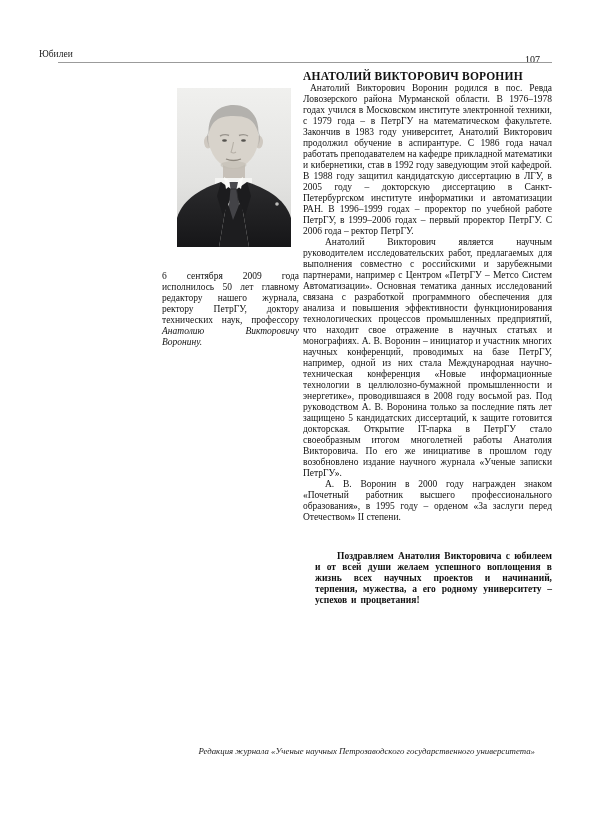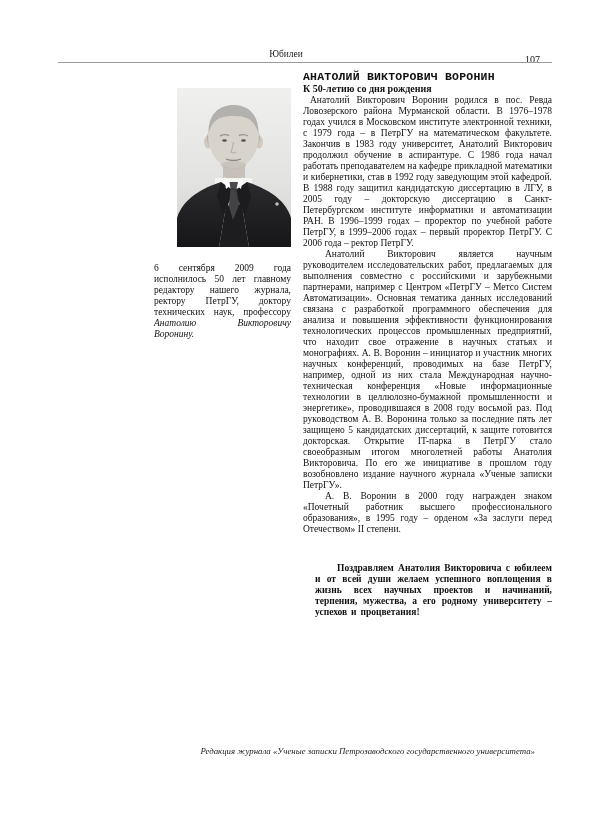--- a/index.html
+++ b/index.html
@@ -7,50 +7,49 @@
     position:relative;
     width:609px;height:820px;
     background:#ffffff;
     font-family:"Liberation Serif","DejaVu Serif",serif;
     color:#111111;
     overflow:hidden;
   }
   
   .rh-title{
     position:absolute;top:48px;left:39px;width:494px;
-    text-align:center;font-size:9.5px;line-height:12px;color:#222;
+    font-size:9.5px;line-height:12px;color:#222;
   }
   .rh-page{
     position:absolute;top:54px;right:69px;
     font-size:10px;font-weight:normal;line-height:12px;color:#111;
   }
   .rh-rule{
     position:absolute;top:62px;left:58px;width:494px;height:1px;
     background:#9b9b9b;
   }
   
   .photo{
     position:absolute;left:177px;top:88px;width:114px;height:159px;
     margin:0;padding:0;
   }
   .photo svg{display:block;width:114px;height:159px;}
   .caption{
     position:absolute;left:154px;top:263px;width:137px;
-    margin:0;font-size:9.5px;line-height:11px;
+    margin:8px;font-size:9.5px;line-height:11px;
     text-align:justify;hyphens:auto;
   }
   .caption em{font-style:italic;}
   
   .article{
     position:absolute;left:303px;top:70px;width:249px;
   }
   .article h1{
     margin:0;font-size:11.5px;line-height:13px;font-weight:bold;
     letter-spacing:0.2px;
-    font-family:Liberation Mono, monospace;
   }
   .article h2{
     margin:0;font-size:10px;line-height:12px;font-weight:bold;
   }
   .article .body{
     margin:0;font-size:9.5px;line-height:11px;
     text-align:justify;hyphens:auto;
   }
   .article .body.p-first{margin-top:0;text-indent:7px;}
   .article .body.p-next{text-indent:22px;}
@@ -130,22 +129,21 @@
       <circle cx="100" cy="116" r="1.8" fill="#bdbdbb"></circle>
 
       <path d="M42,159 L50,112 L56,132 L64,112 L72,159 Z" fill="#1d1d1f"></path>
     </svg>
   </figure>
 
   <p class="caption"><span>6 сентября 2009 года исполнилось 50 лет главному редактору нашего журнала, ректору ПетрГУ, доктору технических наук, профессору </span><em>Анатолию Викторовичу Воронину.</em></p>
 
   <div class="article">
     <h1>АНАТОЛИЙ ВИКТОРОВИЧ ВОРОНИН</h1>
-    <h2>К 50-летию со дня рождения</h2>
     <p class="body p-first">Анатолий Викторович Воронин родился в пос. Ревда Ловозерского района Мурманской области. В 1976–1978 годах учился в Московском институте электронной техники, с 1979 года – в ПетрГУ на математическом факультете. Закончив в 1983 году университет, Анатолий Викторович продолжил обучение в аспирантуре. С 1986 года начал работать преподавателем на кафедре прикладной математики и кибернетики, став в 1992 году заведующим этой кафедрой. В 1988 году защитил кандидатскую диссертацию в ЛГУ, в 2005 году – докторскую диссертацию в Санкт-Петербургском институте информатики и автоматизации РАН. В 1996–1999 годах – проректор по учебной работе ПетрГУ, в 1999–2006 годах – первый проректор ПетрГУ. С 2006 года – ректор ПетрГУ.</p>
     <p class="body p-next">Анатолий Викторович является научным руководителем исследовательских работ, предлагаемых для выполнения совместно с российскими и зарубежными партнерами, например с Центром «ПетрГУ – Метсо Систем Автоматизации». Основная тематика данных исследований связана с разработкой программного обеспечения для анализа и повышения эффективности функционирования технологических процессов промышленных предприятий, что находит свое отражение в научных статьях и монографиях. А. В. Воронин – инициатор и участник многих научных конференций, проводимых на базе ПетрГУ, например, одной из них стала Международная научно-техническая конференция «Новые информационные технологии в целлюлозно-бумажной промышленности и энергетике», проводившаяся в 2008 году восьмой раз. Под руководством А. В. Воронина только за последние пять лет защищено 5 кандидатских диссертаций, к защите готовится докторская. Открытие IT-парка в ПетрГУ стало своеобразным итогом многолетней работы Анатолия Викторовича. По его же инициативе в прошлом году возобновлено издание научного журнала «Ученые записки ПетрГУ».</p>
     <p class="body p-next">А. В. Воронин в 2000 году награжден знаком «Почетный работник высшего профессионального образования», в 1995 году – орденом «За заслуги перед Отечеством» II степени.</p>
     <p class="congrats">Поздравляем Анатолия Викторовича с юбилеем и от всей души желаем успешного воплощения в жизнь всех научных проектов и начинаний, терпения, мужества, а его родному университету – успехов и процветания!</p>
   </div>
 
-  <div class="footer">Редакция журнала «Ученые записки Петрозаводского государственного университета»</div>
+  <div class="footer">Редакция журнала «Ученые научных Петрозаводского государственного университета»</div>
 
 </div>
 
 </body></html>

